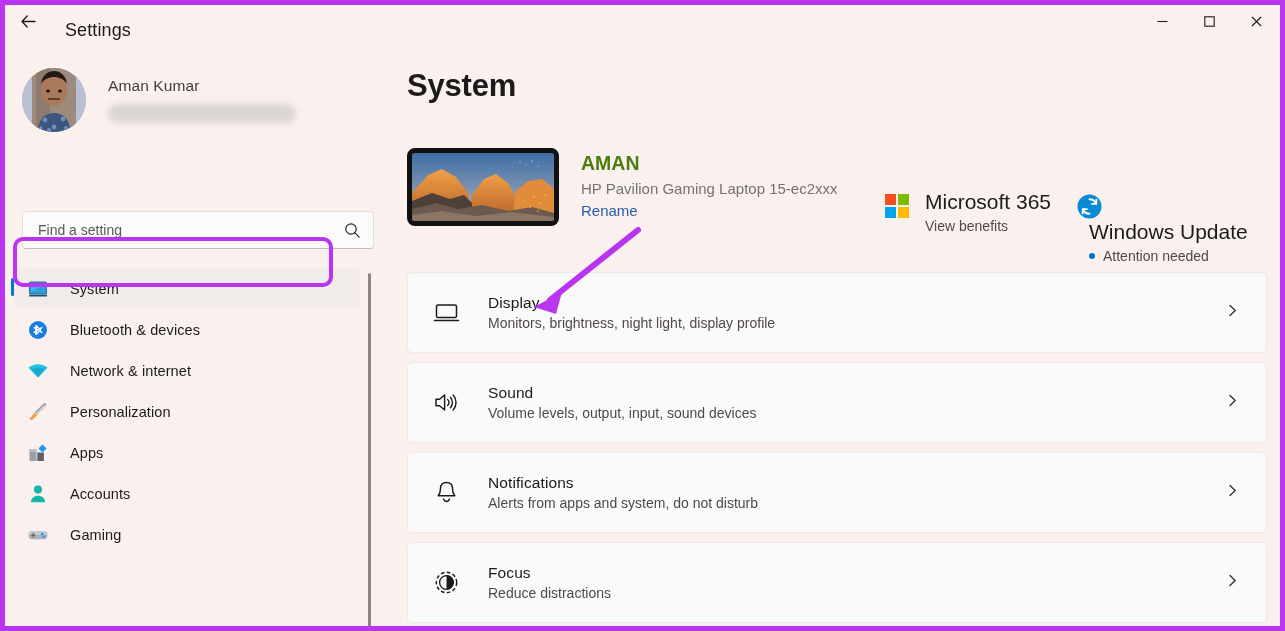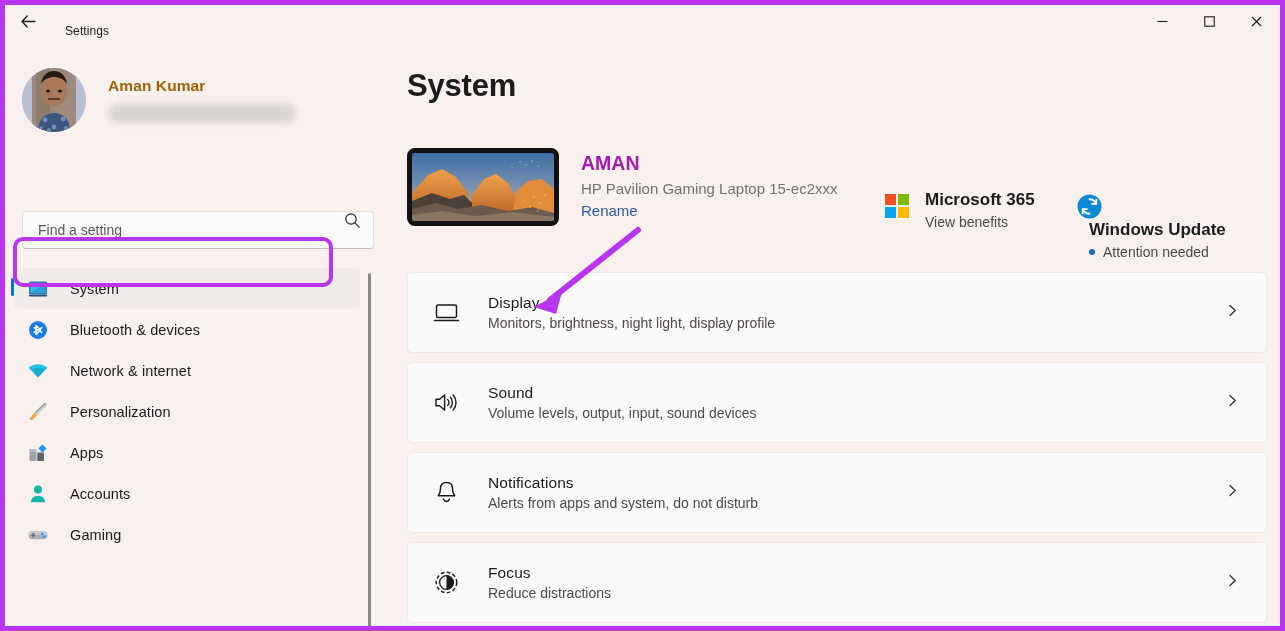--- a/index.html
+++ b/index.html
@@ -28,21 +28,21 @@
     width: 1275px; height: 33px;
     display: flex;
     align-items: center;
   }
   #back-btn {
     width: 46px; height: 33px;
     display: flex; align-items: center; justify-content: center;
     color: #1b1b1b;
   }
   #app-title {
-    font-size: 12px;
+    font-size: 18px;
     color: #1b1b1b;
     margin-left: 14px;
     letter-spacing: 0.1px;
     margin-top: 18px;
   }
   #wincontrols {
     position: absolute;
     right: 0; top: 0;
     display: flex;
   }
@@ -66,22 +66,22 @@
   #avatar {
     width: 64px; height: 64px;
     border-radius: 50%;
     overflow: hidden;
     background: #b9c0d4;
     flex-shrink: 0;
   }
   #profile-text { margin-left: 22px; }
   #profile-name {
     font-size: 15.5px;
-    font-weight: bold;
-    color: #a16207;
+    font-weight: normal;
+    color: #404040;
     letter-spacing: 0.1px;
   }
   #profile-email-blur {
     margin-top: 9px;
     width: 188px; height: 19px;
     border-radius: 10px;
     background: #d6d3d1;
     filter: blur(3px);
     opacity: 0.92;
   }
@@ -89,20 +89,21 @@
   
   #search-box {
     position: absolute;
     left: 17px; top: 173px;
     width: 352px; height: 38px;
     background: #fcfbfb;
     border: 1px solid #e6dedc;
     border-bottom: 1px solid #c3bcba;
     border-radius: 4px;
     display: flex;
+    align-items: center;
     padding: 0 12px 0 15px;
   }
   #search-input {
     flex: 1;
     border: none;
     outline: none;
     background: transparent;
     font-family: "Liberation Sans", sans-serif;
     font-size: 14px;
     color: #1b1b1b;
@@ -198,21 +199,21 @@
     border: 5px solid #111;
     border-radius: 8px;
     overflow: hidden;
     flex-shrink: 0;
     background: #3a4a66;
   }
   #device-info { margin-left: 22px; padding-top: 4px; }
   #device-name {
     font-size: 19.5px;
     font-weight: bold;
-    color: #a21caf;
+    color: #4d7c0f;
   }
   #device-model {
     font-size: 15px;
     color: #737373;
     margin-top: 5px;
   }
   #rename-link {
     font-size: 15px;
     color: #2a5caa;
     margin-top: 5px;
@@ -230,22 +231,22 @@
   #widget-m365 { left: 503px; }
   #widget-update { left: 695px; flex-direction: column; }
   .widget-icon {
     width: 28px; height: 28px;
     display: flex; align-items: center; justify-content: center;
     flex-shrink: 0;
     margin-top: 2px;
   }
   .widget-text { margin-left: 14px; }
   .widget-title {
-    font-size: 17px;
-    font-weight: bold;
+    font-size: 21px;
+    font-weight: normal;
     color: #1b1b1b;
     text-align: center;
   }
   .widget-sub {
     font-size: 14px;
     color: #504947;
     margin-top: 4px;
     display: flex;
     align-items: center;
   }

